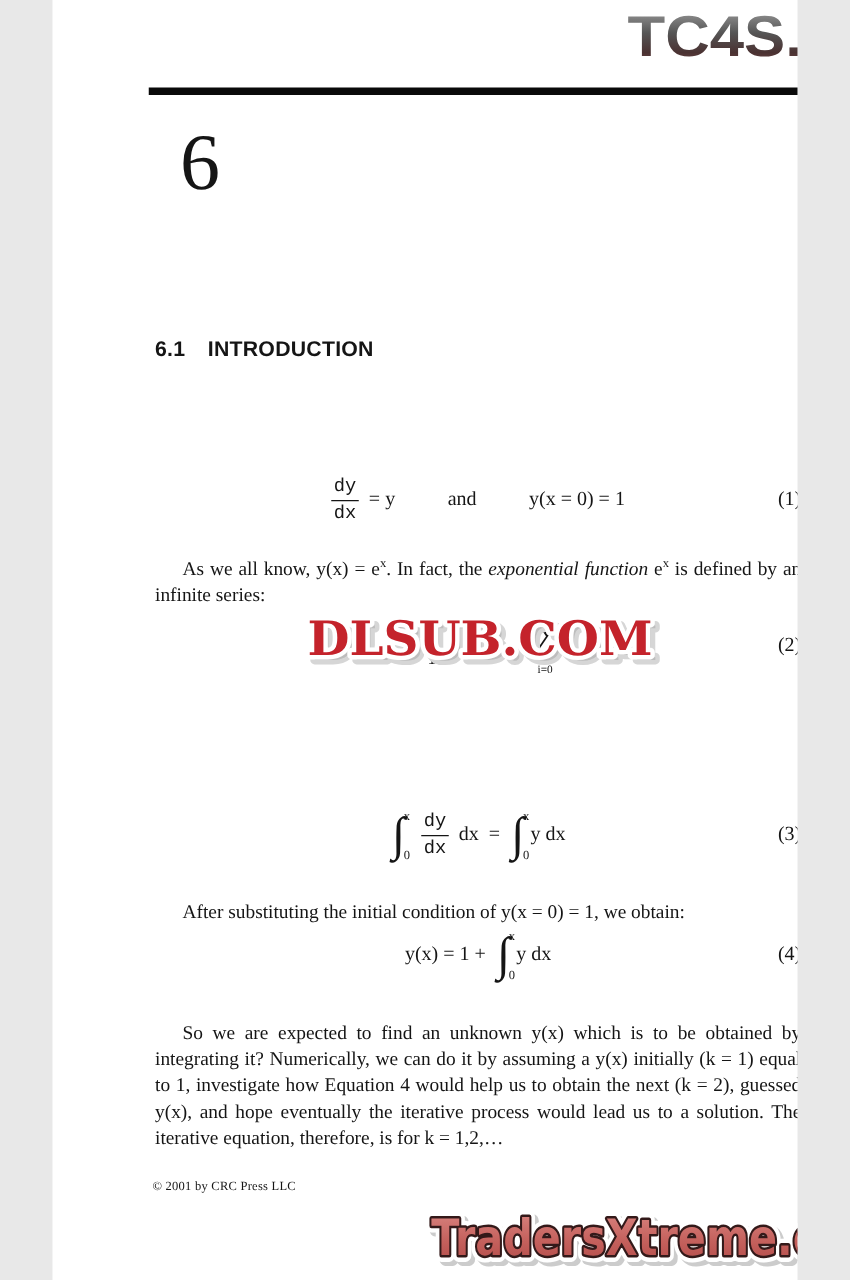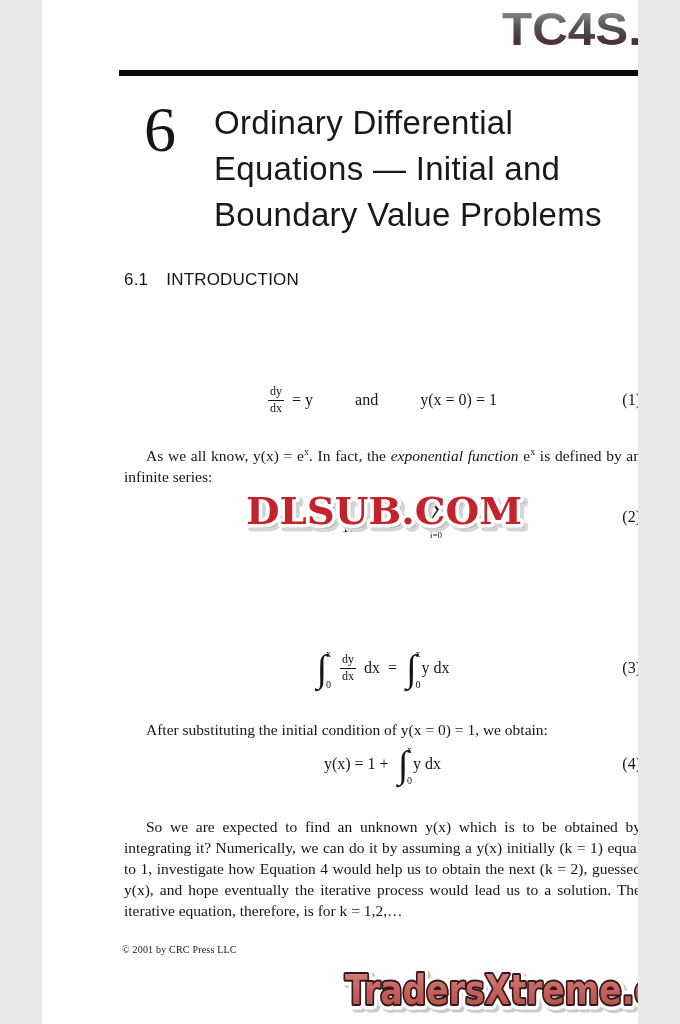--- a/index.html
+++ b/index.html
@@ -18,21 +18,21 @@
     font-family:"Liberation Serif", serif; font-size:64px; line-height:1; font-weight:400;
   }
   .chapter-title {
     position:absolute; left:172px; top:100px; width:460px;
     font-family:"Liberation Sans", sans-serif; font-weight:400;
     font-size:33px; line-height:46px; letter-spacing:0.3px; color:#191919;
   }
   
   .section-heading {
     position:absolute; left:82px; top:270px;
-    font-family:"Liberation Sans", sans-serif; font-weight:400; font-size:17px; letter-spacing:0.2px;
+    font-family:"Liberation Sans", sans-serif; font-weight:700; font-size:17px; letter-spacing:0.2px;
   }
   .section-heading .sec-num { margin-right:18px; }
 
   
   .para {
     position:absolute; left:82px; width:517px;
     font-size:15.5px; line-height:21px; text-align:justify;
   }
   .para.indent { text-indent:22px; }
   .p1 { top:300px; }
@@ -46,21 +46,21 @@
   
   .eq {
     position:absolute; left:82px; width:517px;
     display:flex; align-items:center; justify-content:center;
     font-size:16px;
   }
   .eq1 { top:375px; height:50px; }
   .eq3 { top:639px; height:58px; }
   .eq4 { top:735px; height:58px; }
   .eq-label { position:absolute; right:0; top:50%; transform:translateY(-50%); }
-  .frac { display:inline-flex; flex-direction:column; align-items:center; line-height:1.15; font-size:12px; }
+  .frac { display:inline-flex; flex-direction:column; align-items:center; line-height:1.15; font-size:15px;font-family:Liberation Mono, monospace; }
   .frac .num { padding:0 2px 1px 2px; border-bottom:1.2px solid #151515; }
   .frac .den { padding-top:1px; }
   .integral { display:inline-flex; align-items:center; margin:0 1px; }
   .int-glyph { font-size:38px; line-height:0.9; }
   .int-bounds { display:inline-flex; flex-direction:column; justify-content:space-between; height:42px; font-size:10px; margin-left:-1px; padding-top:2px; }
   .gap-s { display:inline-block; width:8px; }
   .gap-l { display:inline-block; width:42px; }
 
   
   .eq2-zone { position:absolute; left:82px; top:478px; width:517px; height:72px; font-size:14px; }
@@ -90,25 +90,20 @@
         <stop offset="75%" stop-color="#4a3232"></stop>
         <stop offset="100%" stop-color="#7a4a4a"></stop>
       </linearGradient>
     </defs>
     <text x="222" y="42" text-anchor="end" font-family="Liberation Sans, sans-serif" font-weight="bold" font-size="46" textLength="214" lengthAdjust="spacingAndGlyphs" fill="url(#gtc)">TC4S.net</text>
   </svg>
 
   <div class="top-rule"></div>
 
   <div class="chapter-number">6</div>
-  <div class="chapter-title">
-    <div>Ordinary Differential</div>
-    <div>Equations — Initial and</div>
-    <div>Boundary Value Problems</div>
-  </div>
 
   <div class="section-heading">
     <span class="sec-num">6.1</span><span>INTRODUCTION</span>
   </div>
 
 
   <div class="eq eq1">
     <span class="frac">
       <span class="num">dy</span>
       <span class="den">dx</span>

